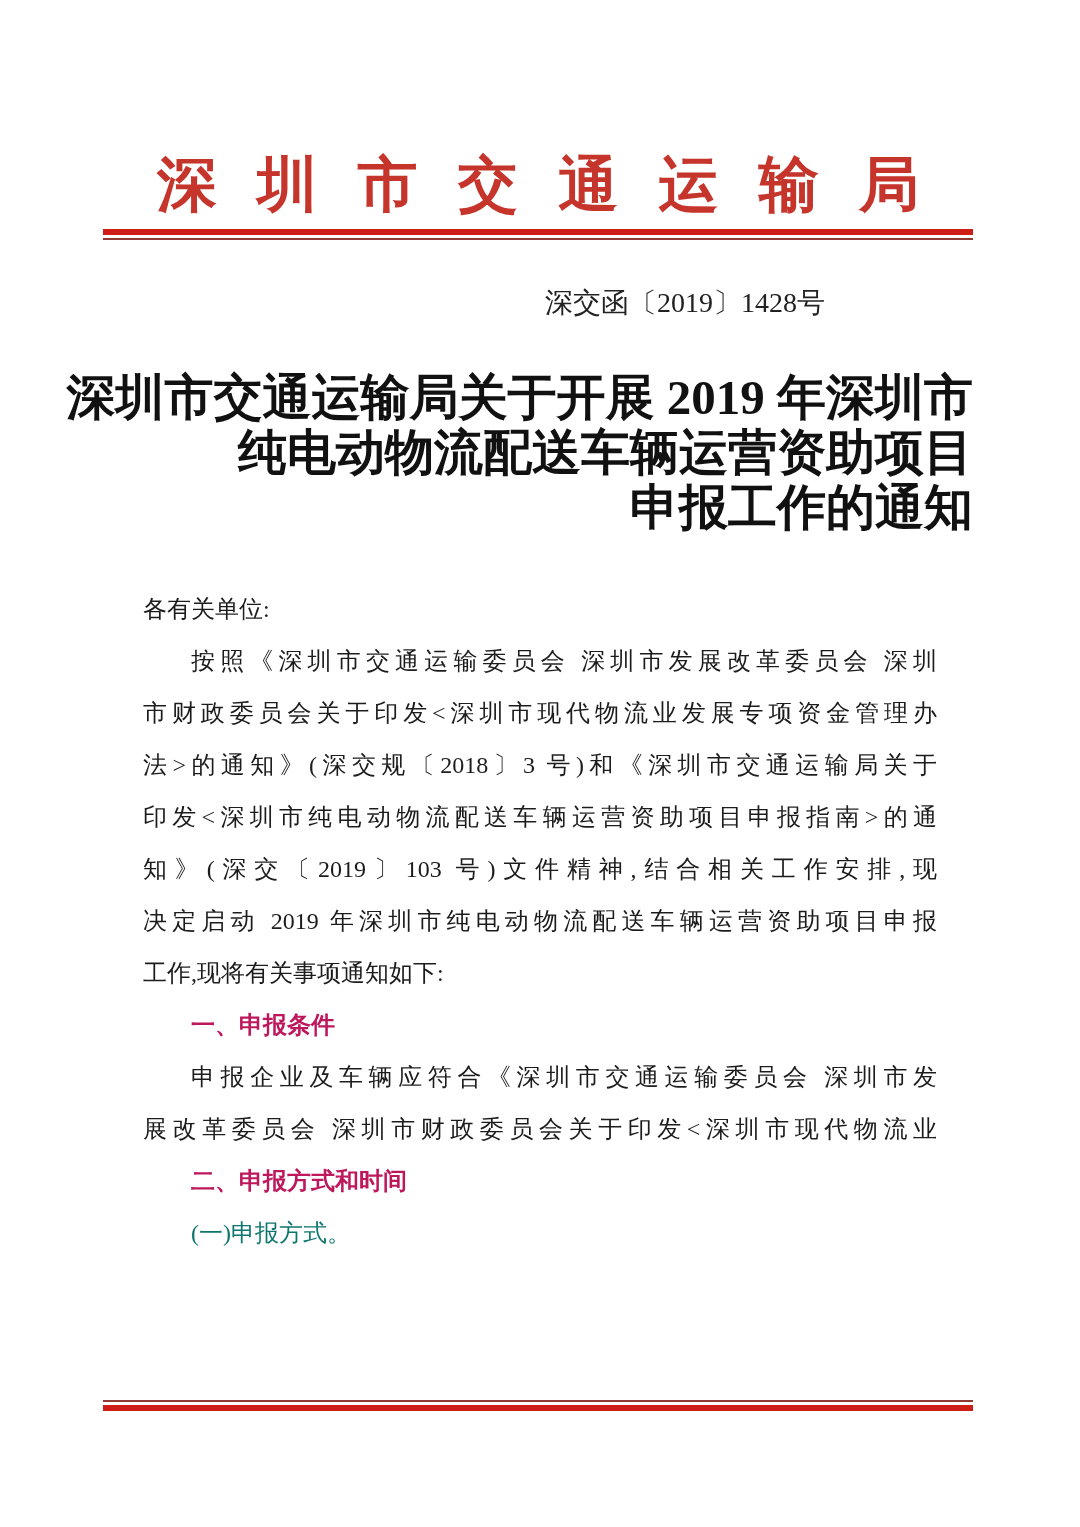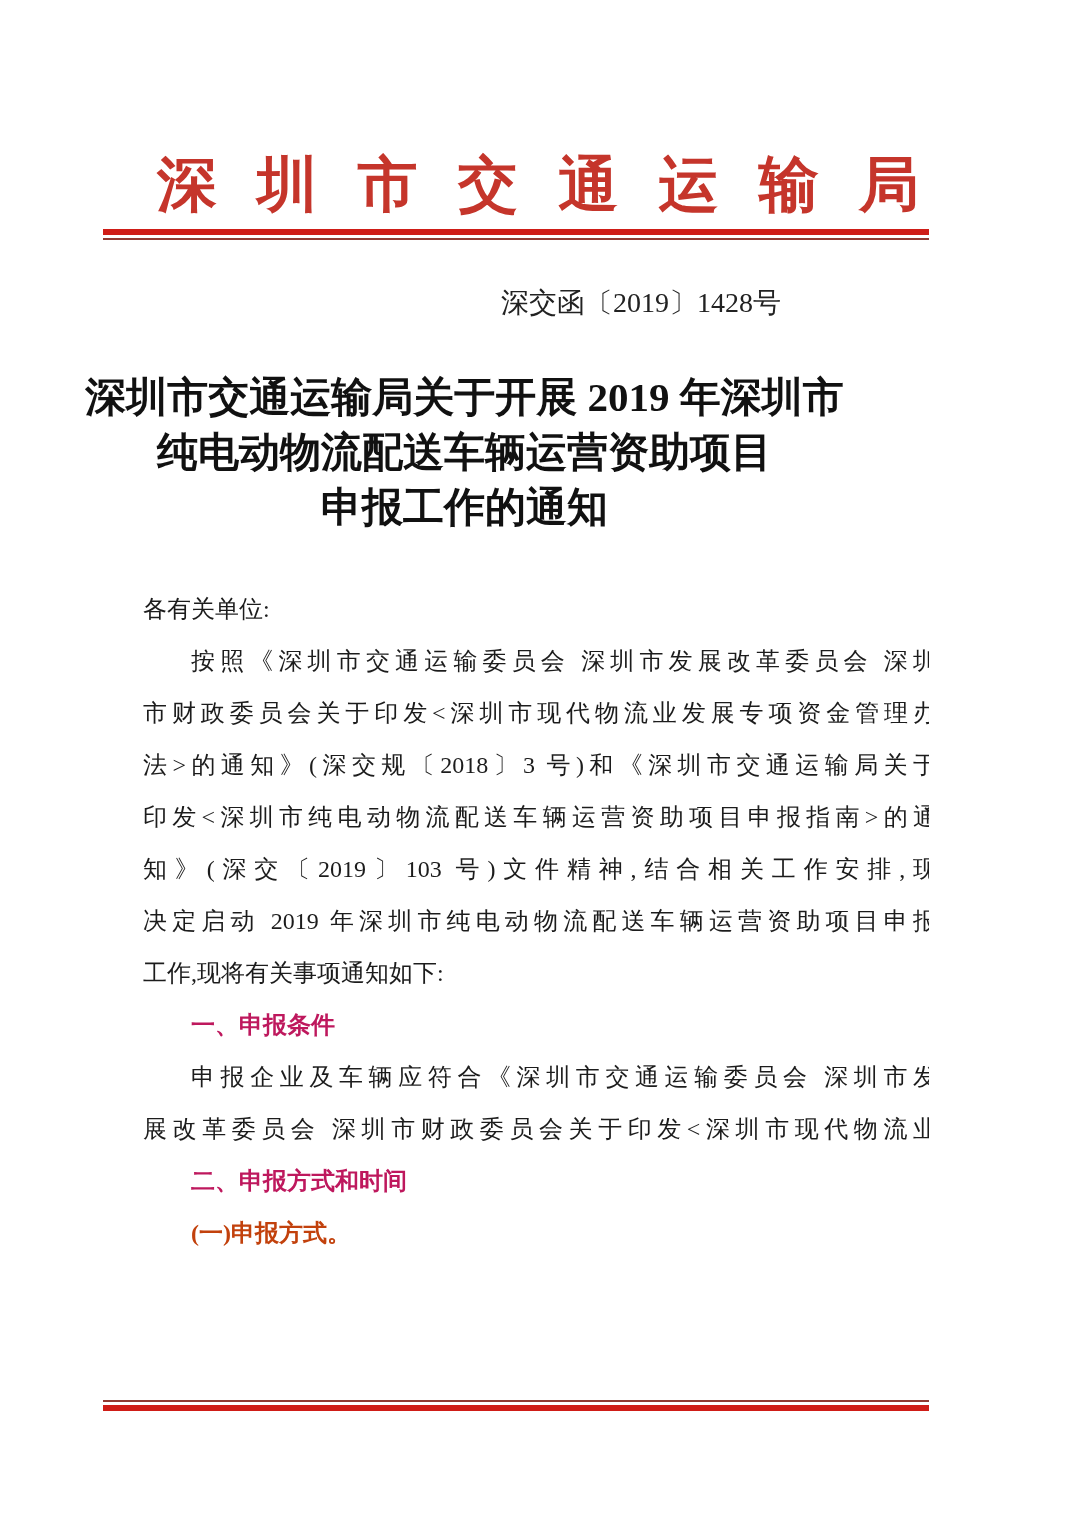--- a/index.html
+++ b/index.html
@@ -4,20 +4,21 @@
 <style>
   html, body { margin: 0; padding: 0; background: #ffffff; }
   .page {
     position: relative;
     width: 929px;
     height: 1527px;
     background: #ffffff;
     overflow: hidden;
     font-family: "Liberation Serif", serif;
     color: #1c1c1c;
+    padding-left: 44px;
   }
 
   
   .agency {
     position: absolute;
     top: 152px;
     left: 157px;
     width: 762px;
     font-size: 60px;
     line-height: 66px;
@@ -44,22 +45,22 @@
     line-height: 34px;
     color: #222;
     white-space: nowrap;
   }
 
   .doc-title {
     position: absolute;
     top: 370px;
     left: 0;
     width: 100%;
-    text-align: center;
-    font-size: 41px;
+    text-align: right;
+    font-size: 49px;
     line-height: 55px;
     font-weight: bold;
     color: #111;
   }
 
   .body-text {
     position: absolute;
     top: 583px;
     left: 143px;
     width: 794px;
@@ -69,22 +70,22 @@
   }
   .line { min-height: 52px; }
   .line.fill { text-align: justify; text-align-last: justify; }
   .line.indent { text-indent: 2em; }
   .line.heading {
     font-family: "Liberation Sans", sans-serif;
     font-weight: bold;
     color: #be185d;
   }
   .line.subheading {
-    font-weight: bold;
-    color: #c2410c;
+    font-weight: normal;
+    color: #0f766e;
   }
 </style>
 </head>
 <body>
 
 <div class="page">
 
   <div class="agency">深圳市交通运输局</div>
 
   <div class="rule rule-top">

